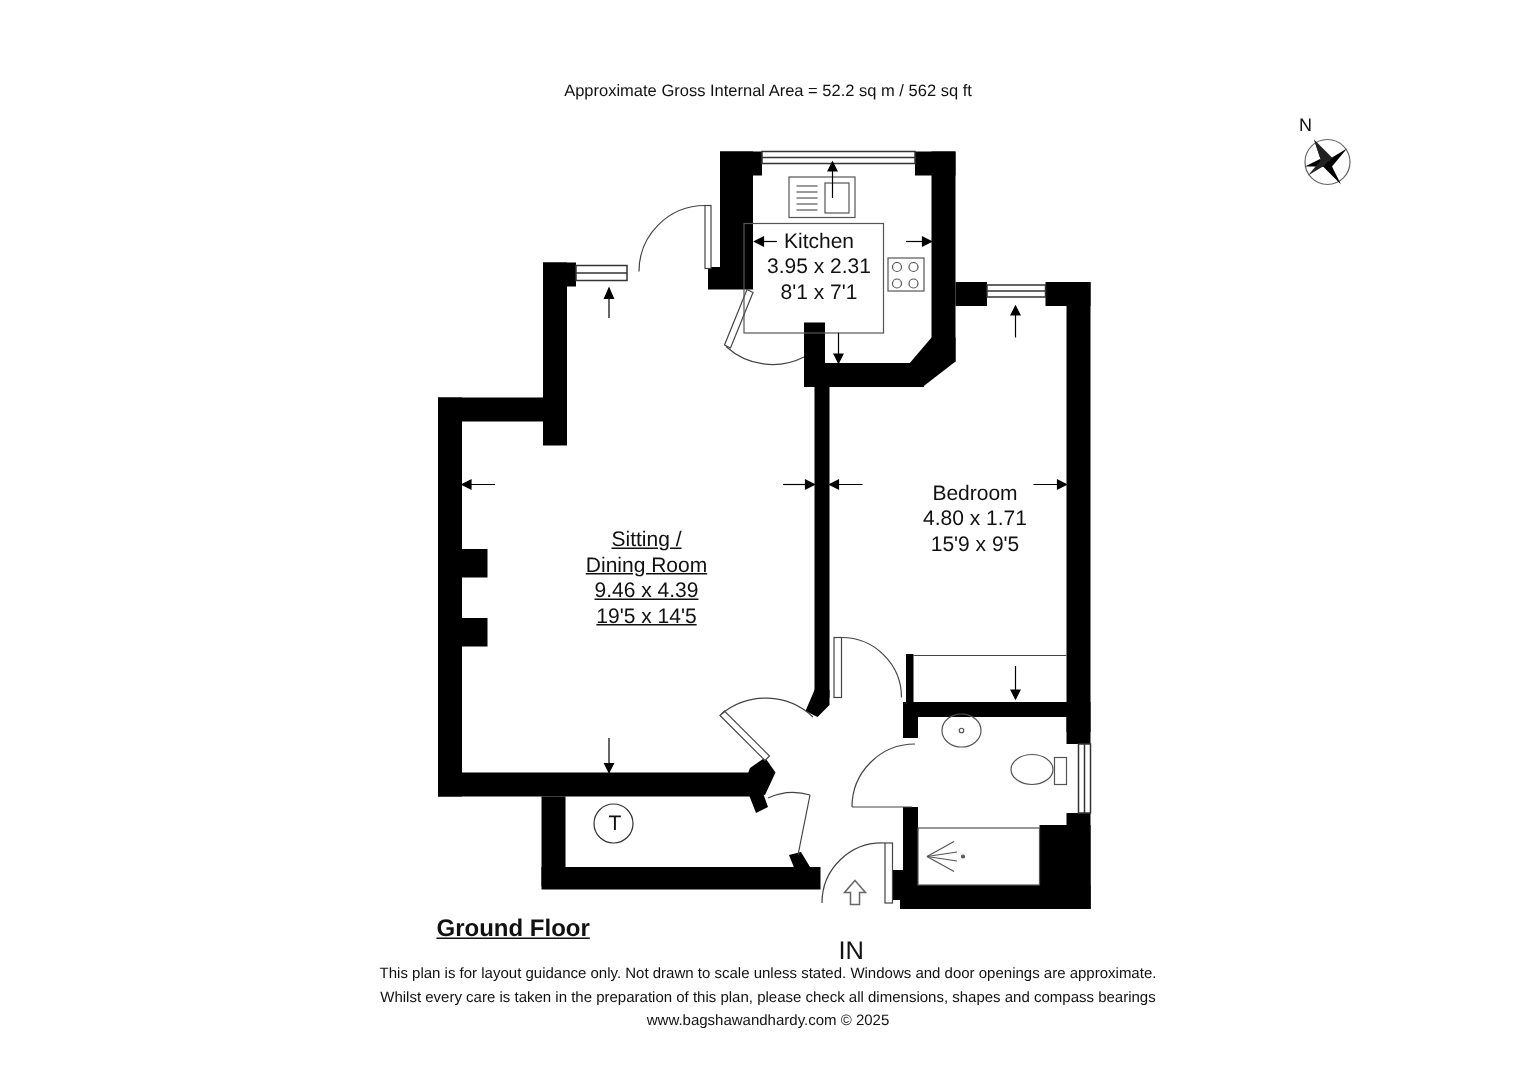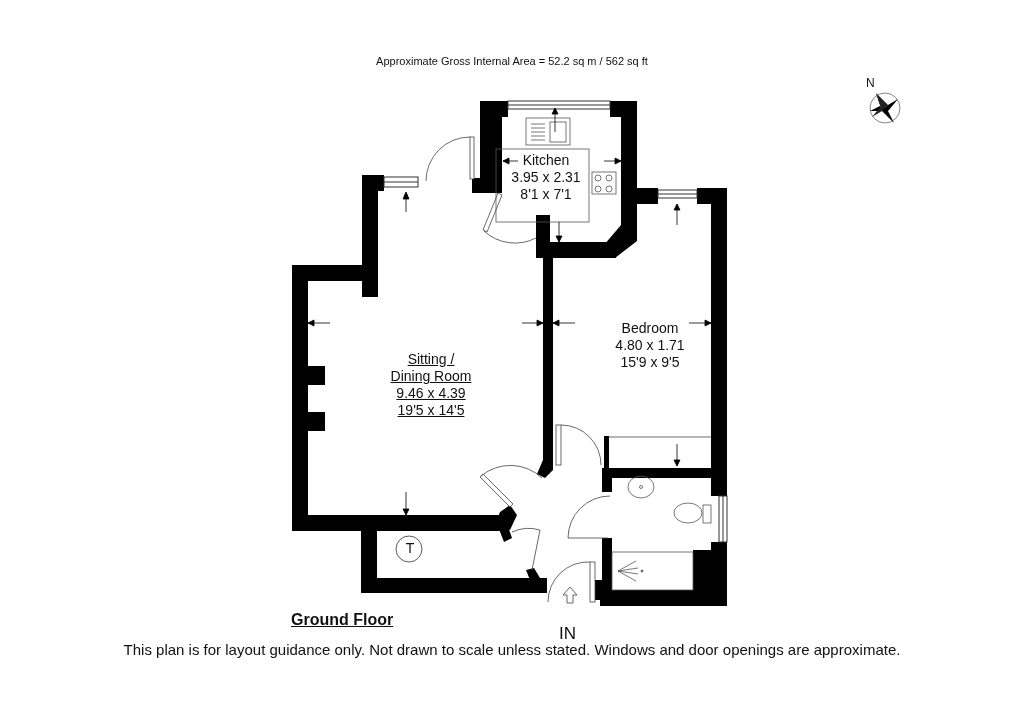--- a/index.html
+++ b/index.html
@@ -4,21 +4,21 @@
   <style>
     html, body { margin: 0; padding: 0; background: #ffffff; }
     body { width: 1024px; height: 724px; position: relative; overflow: hidden; font-family: "Liberation Sans", sans-serif; color: #111; }
     .area-title { position: absolute; top: 55px; left: 0; width: 1024px; text-align: center; font-size: 11px; }
     svg.plan { position: absolute; left: 0; top: 0; }
     .room-label { position: absolute; text-align: center; font-size: 14px; line-height: 17px; color: #111; }
     .floor-name { position: absolute; left: 291px; top: 611px; font-size: 16px; font-weight: bold; text-decoration: underline; }
     .in-label { position: absolute; left: 559px; top: 604px; font-size: 17px; margin-top: 20px; }
     .t-label { position: absolute; left: 400px; top: 540px; width: 20px; text-align: center; font-size: 14px; }
     .compass-n { position: absolute; left: 866px; top: 76px; font-size: 12px; }
-    .disclaimer { position: absolute; top: 642px; left: 0; width: 1024px; text-align: center; font-size: 15px; line-height: 15.5px; }
+    .disclaimer { position: absolute; top: 642px; left: 0; width: 1024px; text-align: center; font-size: 10px; line-height: 15.5px; }
   </style>
 </head>
 <body>
 
 <div class="area-title">Approximate Gross Internal Area = 52.2 sq m / 562 sq ft</div>
 
 <svg class="plan" width="1024" height="724" viewBox="0 0 1024 724">
   <g fill="#000">
 
     <rect x="292" y="265" width="16" height="266"></rect>
@@ -193,13 +193,15 @@
   <div>4.80 x 1.71</div>
   <div>15'9 x 9'5</div>
 </div>
 
 <div class="t-label">T</div>
 <div class="in-label">IN</div>
 <div class="floor-name">Ground Floor</div>
 
 <div class="disclaimer">
   <div>This plan is for layout guidance only. Not drawn to scale unless stated. Windows and door openings are approximate.</div>
+  <div>Whilst every care is taken in the preparation of this plan, please check all dimensions, shapes and compass bearings</div>
+  <div>www.bagshawandhardy.com © 2025</div>
 </div>
 
 </body></html>

